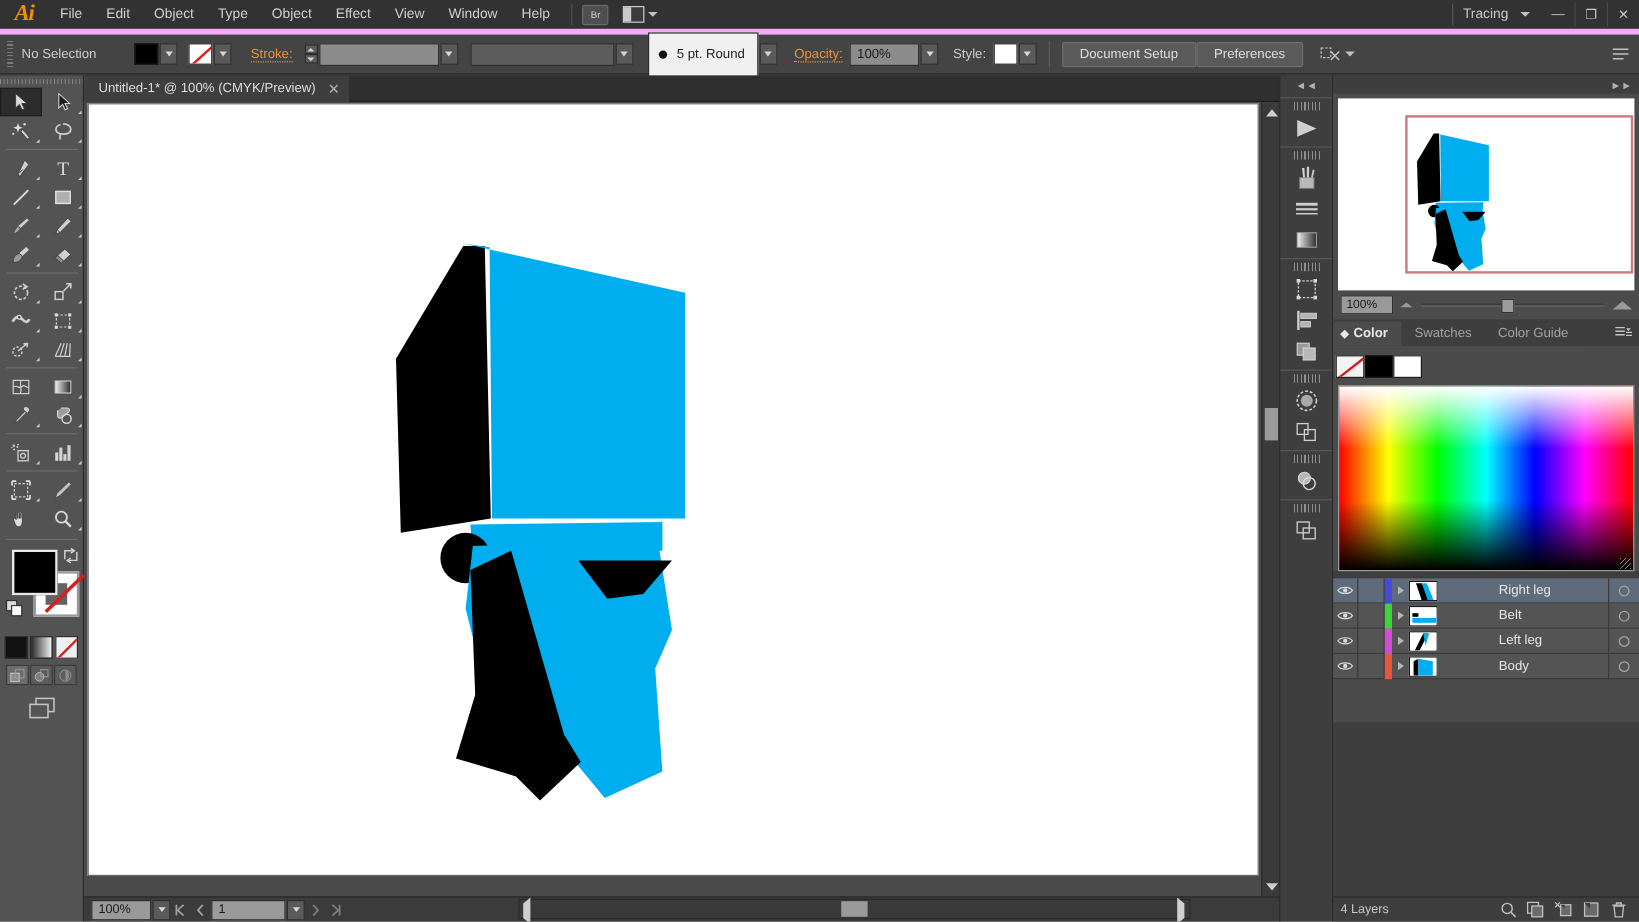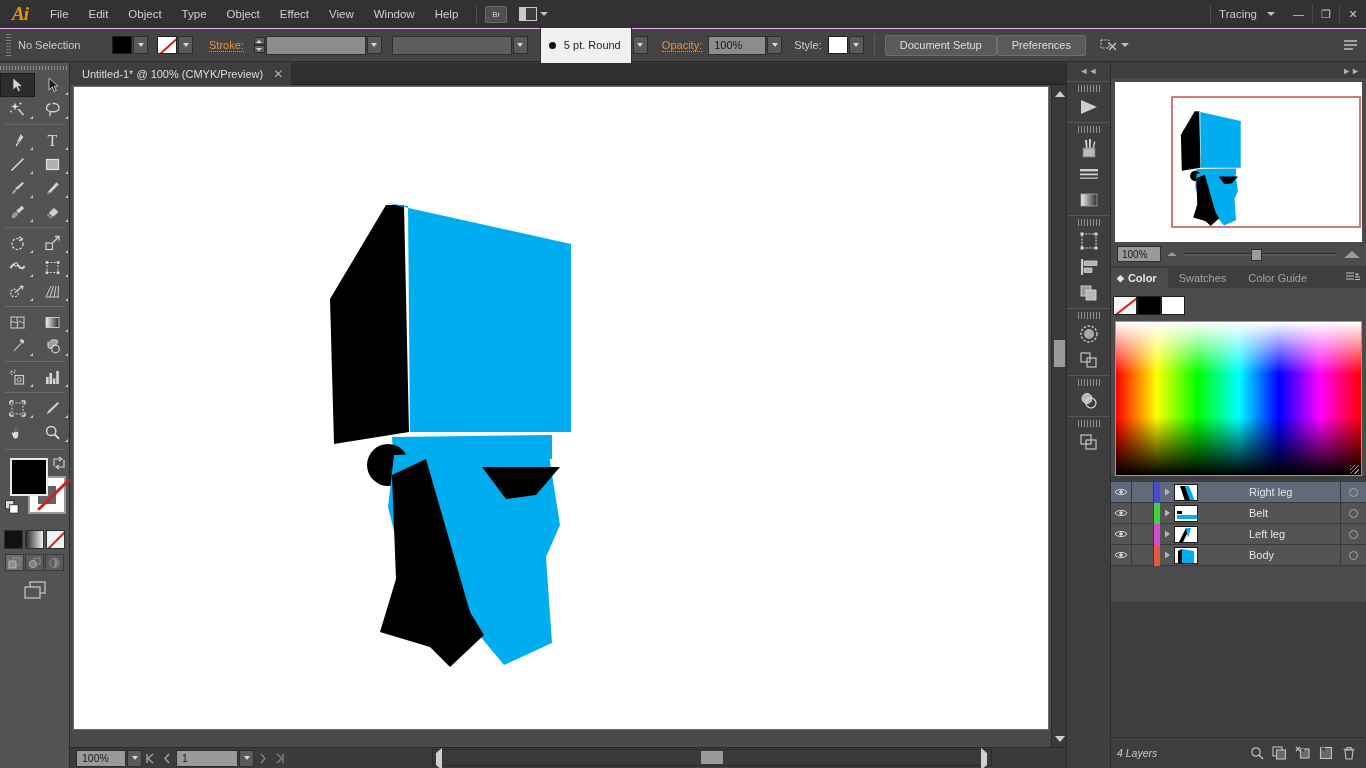--- a/index.html
+++ b/index.html
@@ -8,21 +8,21 @@
     font-family:"Liberation Sans", sans-serif;
     background:#3c3c3c; color:#c8c8c8; font-size:11px;
     -webkit-font-smoothing:antialiased;
   }
   .app { position:relative; width:1366px; height:768px; }
 
   
   .menubar {
     position:absolute; left:0; top:0; width:1366px; height:29px;
     background:#323232; display:flex; align-items:center;
-    border-bottom:1px solid #f0abfc;
+    border-bottom:5px solid #f0abfc;
   }
   .ai-logo {
     width:40px; height:29px; display:flex; align-items:center; justify-content:center;
     color:#f29100; font-weight:bold; font-size:19px; font-style:italic;
     font-family:"Liberation Serif", serif; letter-spacing:-1px;
   }
   .menu-item {
     padding:0 10px; height:29px; line-height:29px; color:#cfcfcf; font-size:11.5px;
     cursor:default;
   }
@@ -314,23 +314,23 @@
     width:24px; height:17px; border:1px solid #1a1a1a; background:#fff; margin-right:7px;
     position:relative; overflow:hidden;
   }
   .lay-name { flex:1; font-size:11px; color:#e4e4e4;padding-left:44px; }
   .lay-target {
     width:26px; display:flex; align-items:center; justify-content:center;
     border-left:1px solid #3a3a3a; height:21px;
   }
   .tgt-ring { width:9px; height:9px; border:1.5px solid #a8a8a8; border-radius:50%; }
   .lay-foot {
-    position:absolute; left:0; bottom:0; width:255px; height:31px;
+    position:absolute; left:0; bottom:0; width:255px; height:21px;
     background:#3e3e3e; border-top:1px solid #2b2b2b;
-    display:flex; align-items:center; padding:0 6px; gap:0;font-style:italic;
+    display:flex; align-items:center; padding:0 6px; gap:0;
   }
   .lay-count { font-size:10.5px; color:#c6c6c6; flex:1; }
   .lf-btn { width:23px; height:21px; display:flex; align-items:center; justify-content:center; }
 </style>
 </head>
 <body>
 
 <div class="app">
 
   <div class="menubar">

